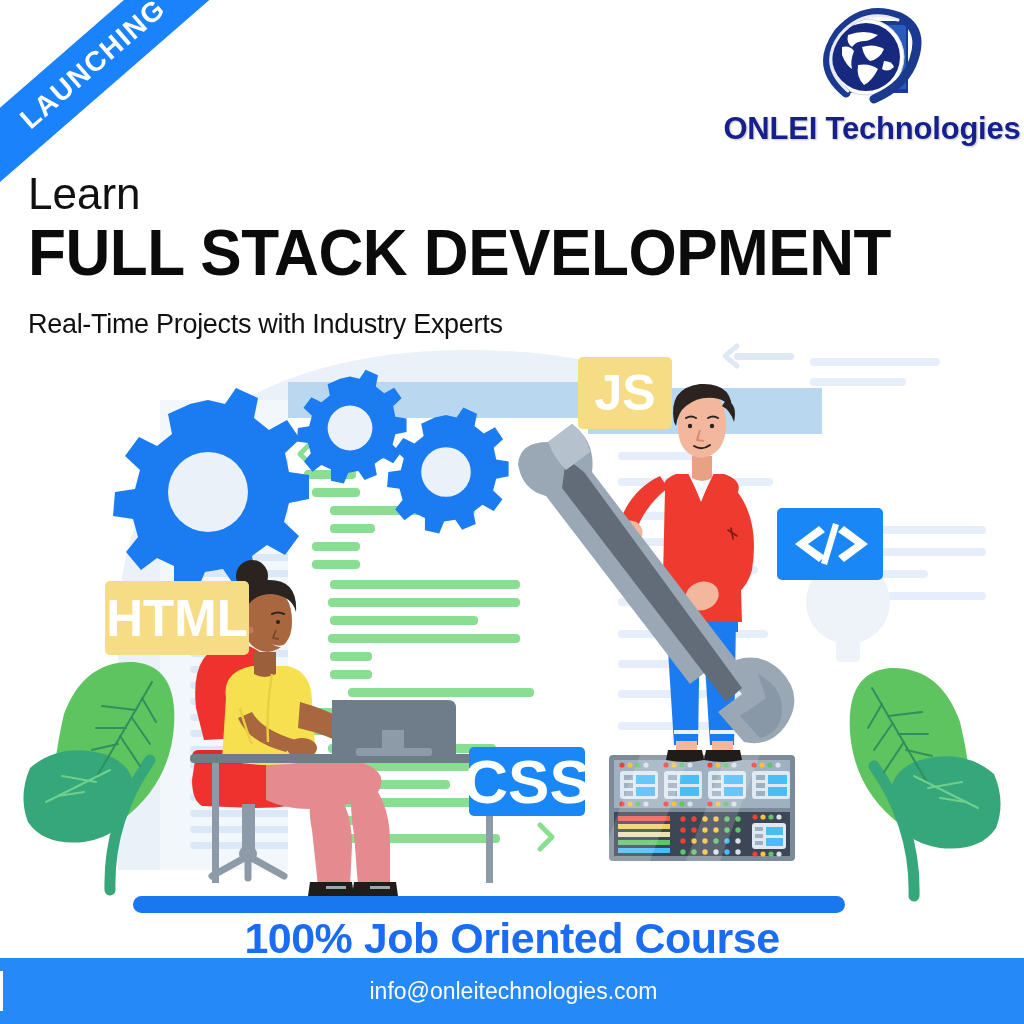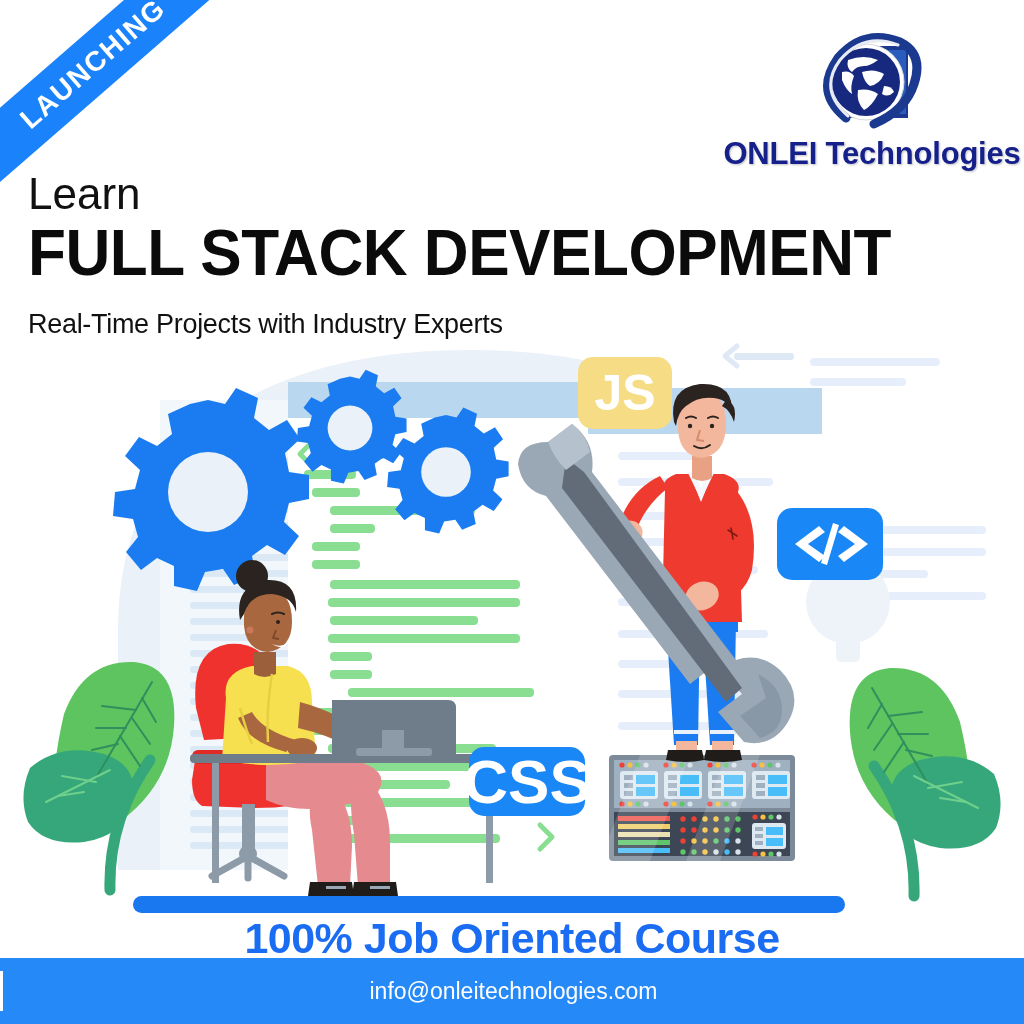--- a/index.html
+++ b/index.html
@@ -7,21 +7,21 @@
   .poster{position:relative;width:1024px;height:1024px;background:#ffffff;overflow:hidden;}
 
   
   .ribbon-wrap{position:absolute;left:0;top:0;width:260px;height:190px;overflow:hidden;z-index:40;}
   .ribbon{position:absolute;left:-72px;top:36px;width:330px;height:56px;background:#1a82fb;
           transform:rotate(-41deg);display:flex;align-items:center;justify-content:center;}
   .ribbon span{color:#ffffff;font-size:28px;font-weight:bold;letter-spacing:1.5px;
           font-family:"Liberation Sans",sans-serif;}
 
   
-  .logo{position:absolute;right:8px;top:32px;width:288px;height:150px;z-index:35;
+  .logo{position:absolute;right:8px;top:7px;width:288px;height:150px;z-index:35;
         display:flex;flex-direction:column;align-items:center;}
   .logo-mark{width:128px;height:108px;position:relative;}
   .logo-text{font-size:31px;font-weight:bold;color:#16208a;letter-spacing:-0.2px;
         text-shadow:0 0 2px #fff, 1px 1px 2px rgba(120,120,120,.55);
         font-family:"Liberation Sans",sans-serif;white-space:nowrap;margin-top:-4px;}
 
   
   .headline{position:absolute;left:28px;top:172px;z-index:30;}
   .h-learn{font-size:44px;color:#111;line-height:1;font-family:"Liberation Sans",sans-serif;}
   .h-main{font-size:64px;font-weight:bold;color:#0b0b0b;line-height:1.04;letter-spacing:-0.5px;
@@ -29,21 +29,21 @@
           font-family:"Liberation Sans",sans-serif;}
   .h-sub{font-size:27px;color:#111;line-height:1.15;margin-top:22px;letter-spacing:-0.3px;
          font-family:"Liberation Sans",sans-serif;}
 
   
   .illus{position:absolute;left:0;top:330px;width:1024px;height:575px;z-index:10;}
 
   
   .badge{position:absolute;display:flex;align-items:center;justify-content:center;
          color:#fff;font-weight:bold;font-family:"Liberation Sans",sans-serif;
-         border-radius:15px;z-index:25;}
+         border-radius:5px;z-index:25;}
   .badge-js{left:578px;top:357px;width:94px;height:72px;background:#f6dd85;font-size:50px;}
   .badge-html{left:105px;top:581px;width:144px;height:74px;background:#f6dd85;font-size:51px;}
   .badge-css{left:469px;top:747px;width:116px;height:69px;background:#1a87f7;font-size:62px;}
   .badge-code{left:777px;top:508px;width:106px;height:72px;background:#1a87f7;font-size:0;}
 
   
   .pill{position:absolute;left:133px;top:896px;width:712px;height:17px;background:#1977f0;
         border-radius:9px;z-index:28;}
   .tagline{position:absolute;left:0;top:914px;width:1024px;text-align:center;z-index:28;
            font-size:43px;font-weight:bold;color:#1a6df3;letter-spacing:-0.5px;
@@ -469,20 +469,23 @@
         <rect x="382" y="400" width="22" height="24" fill="#8d9aa7"></rect>
         <rect x="356" y="418" width="76" height="8" rx="3" fill="#8d9aa7"></rect>
       </g>
 
     </svg>
   </div>
 
   <div class="badge badge-js">
     <span>JS</span>
   </div>
+  <div class="badge badge-html">
+    <span>HTML</span>
+  </div>
   <div class="badge badge-css">
     <span>CSS</span>
   </div>
   <div class="badge badge-code">
     <svg width="82" height="50" viewBox="0 0 82 50">
       <path d="M30 7 L36 13 L19 25 L36 37 L30 43 L6 25 Z" fill="#ffffff"></path>
       <path d="M52 7 L58 13 L41 25 L58 37 L52 43 L28 25 Z" fill="#ffffff" transform="translate(21,0) scale(-1,1) translate(-86,0)"></path>
       <path d="M44 4 L50 6 L38 46 L32 44 Z" fill="#ffffff"></path>
     </svg>
   </div>

